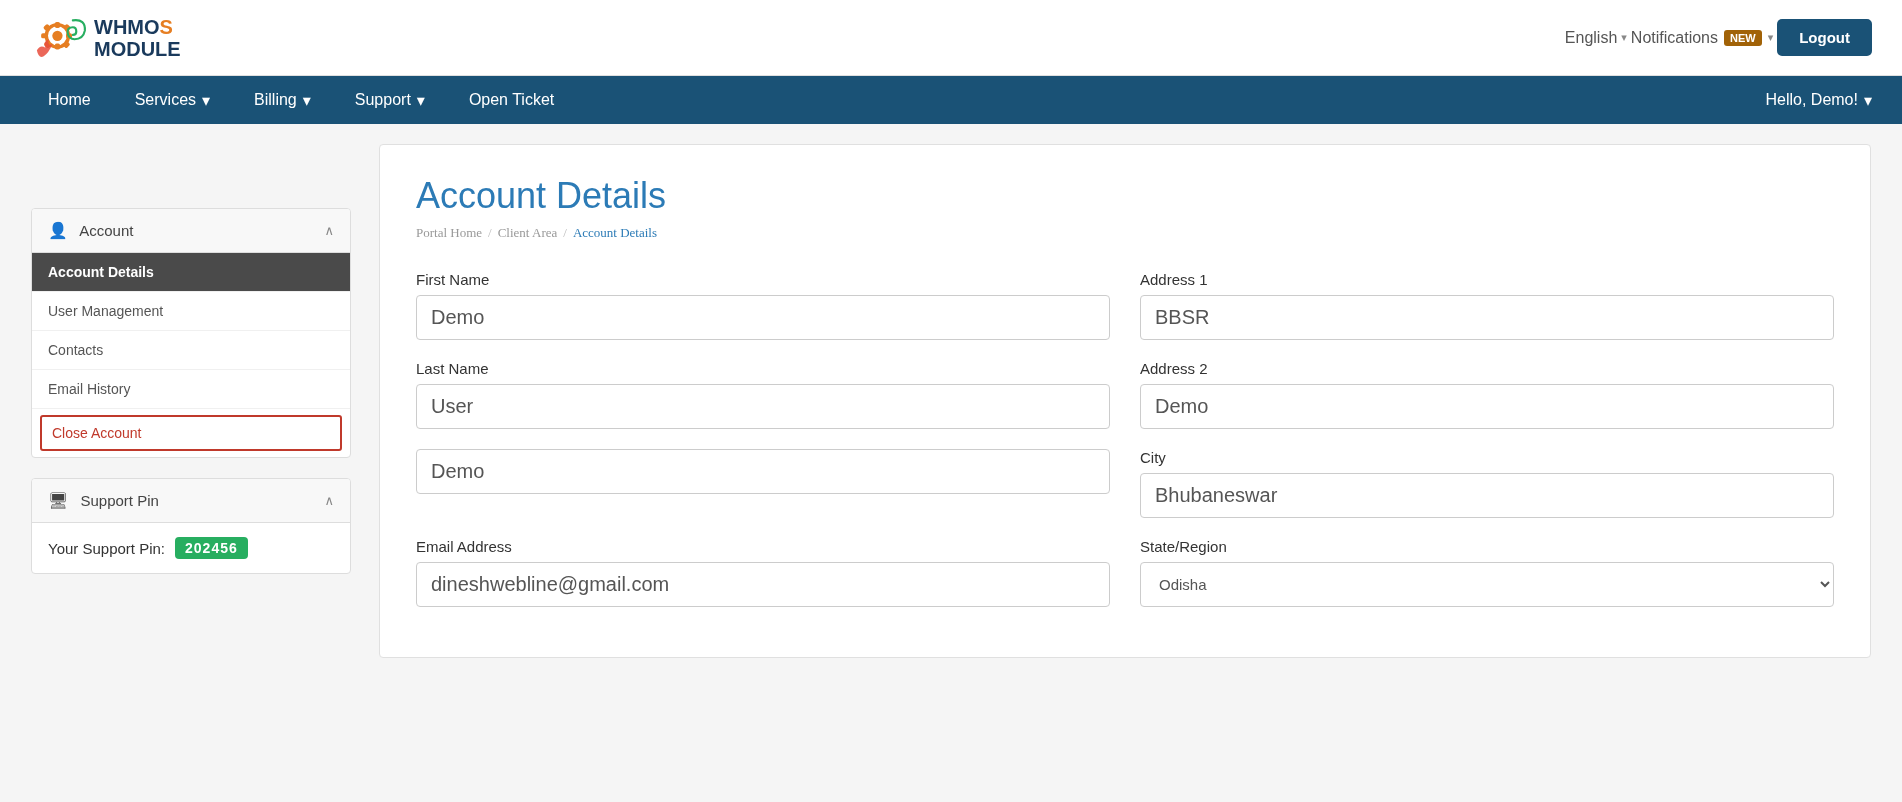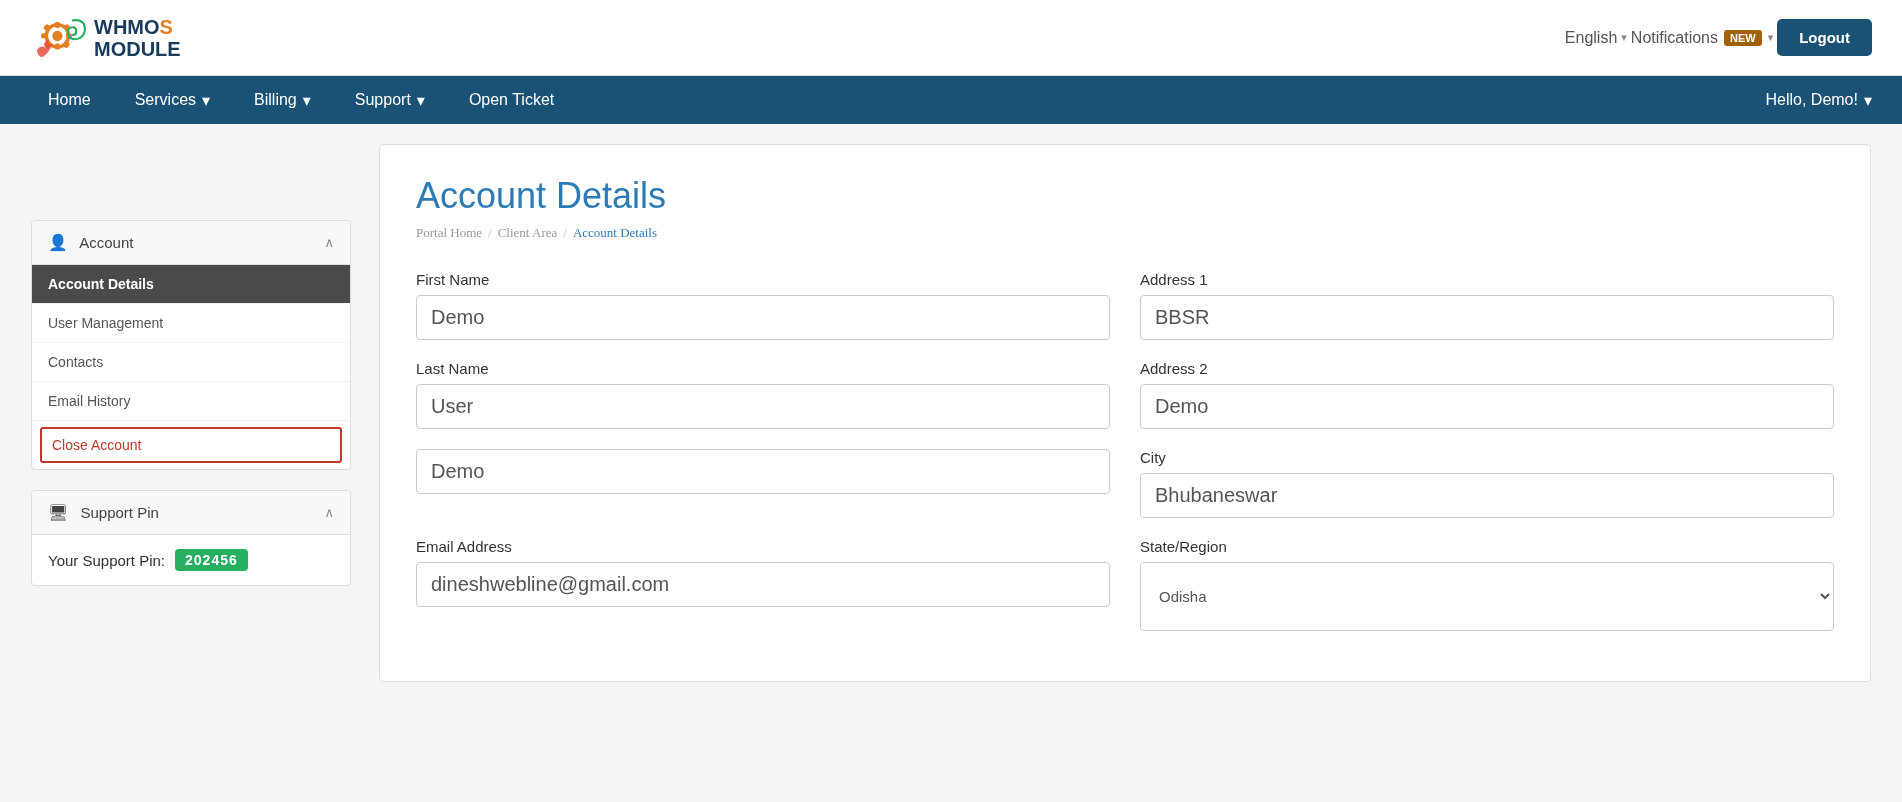--- a/index.html
+++ b/index.html
@@ -245,21 +245,21 @@
       border-radius: 4px;
       padding: 10px 14px;
       font-size: 20px;
       color: #555;
       outline: none;
       background: #fff;
     }
     .form-select {
       border: 1px solid #ccc;
       border-radius: 4px;
-      padding: 24px 14px;
+      padding: 12px 14px;
       font-size: 15px;
       color: #555;
       outline: none;
       background: #fff;
       appearance: auto;
     }
   </style>
 </head>
 <body>
 

